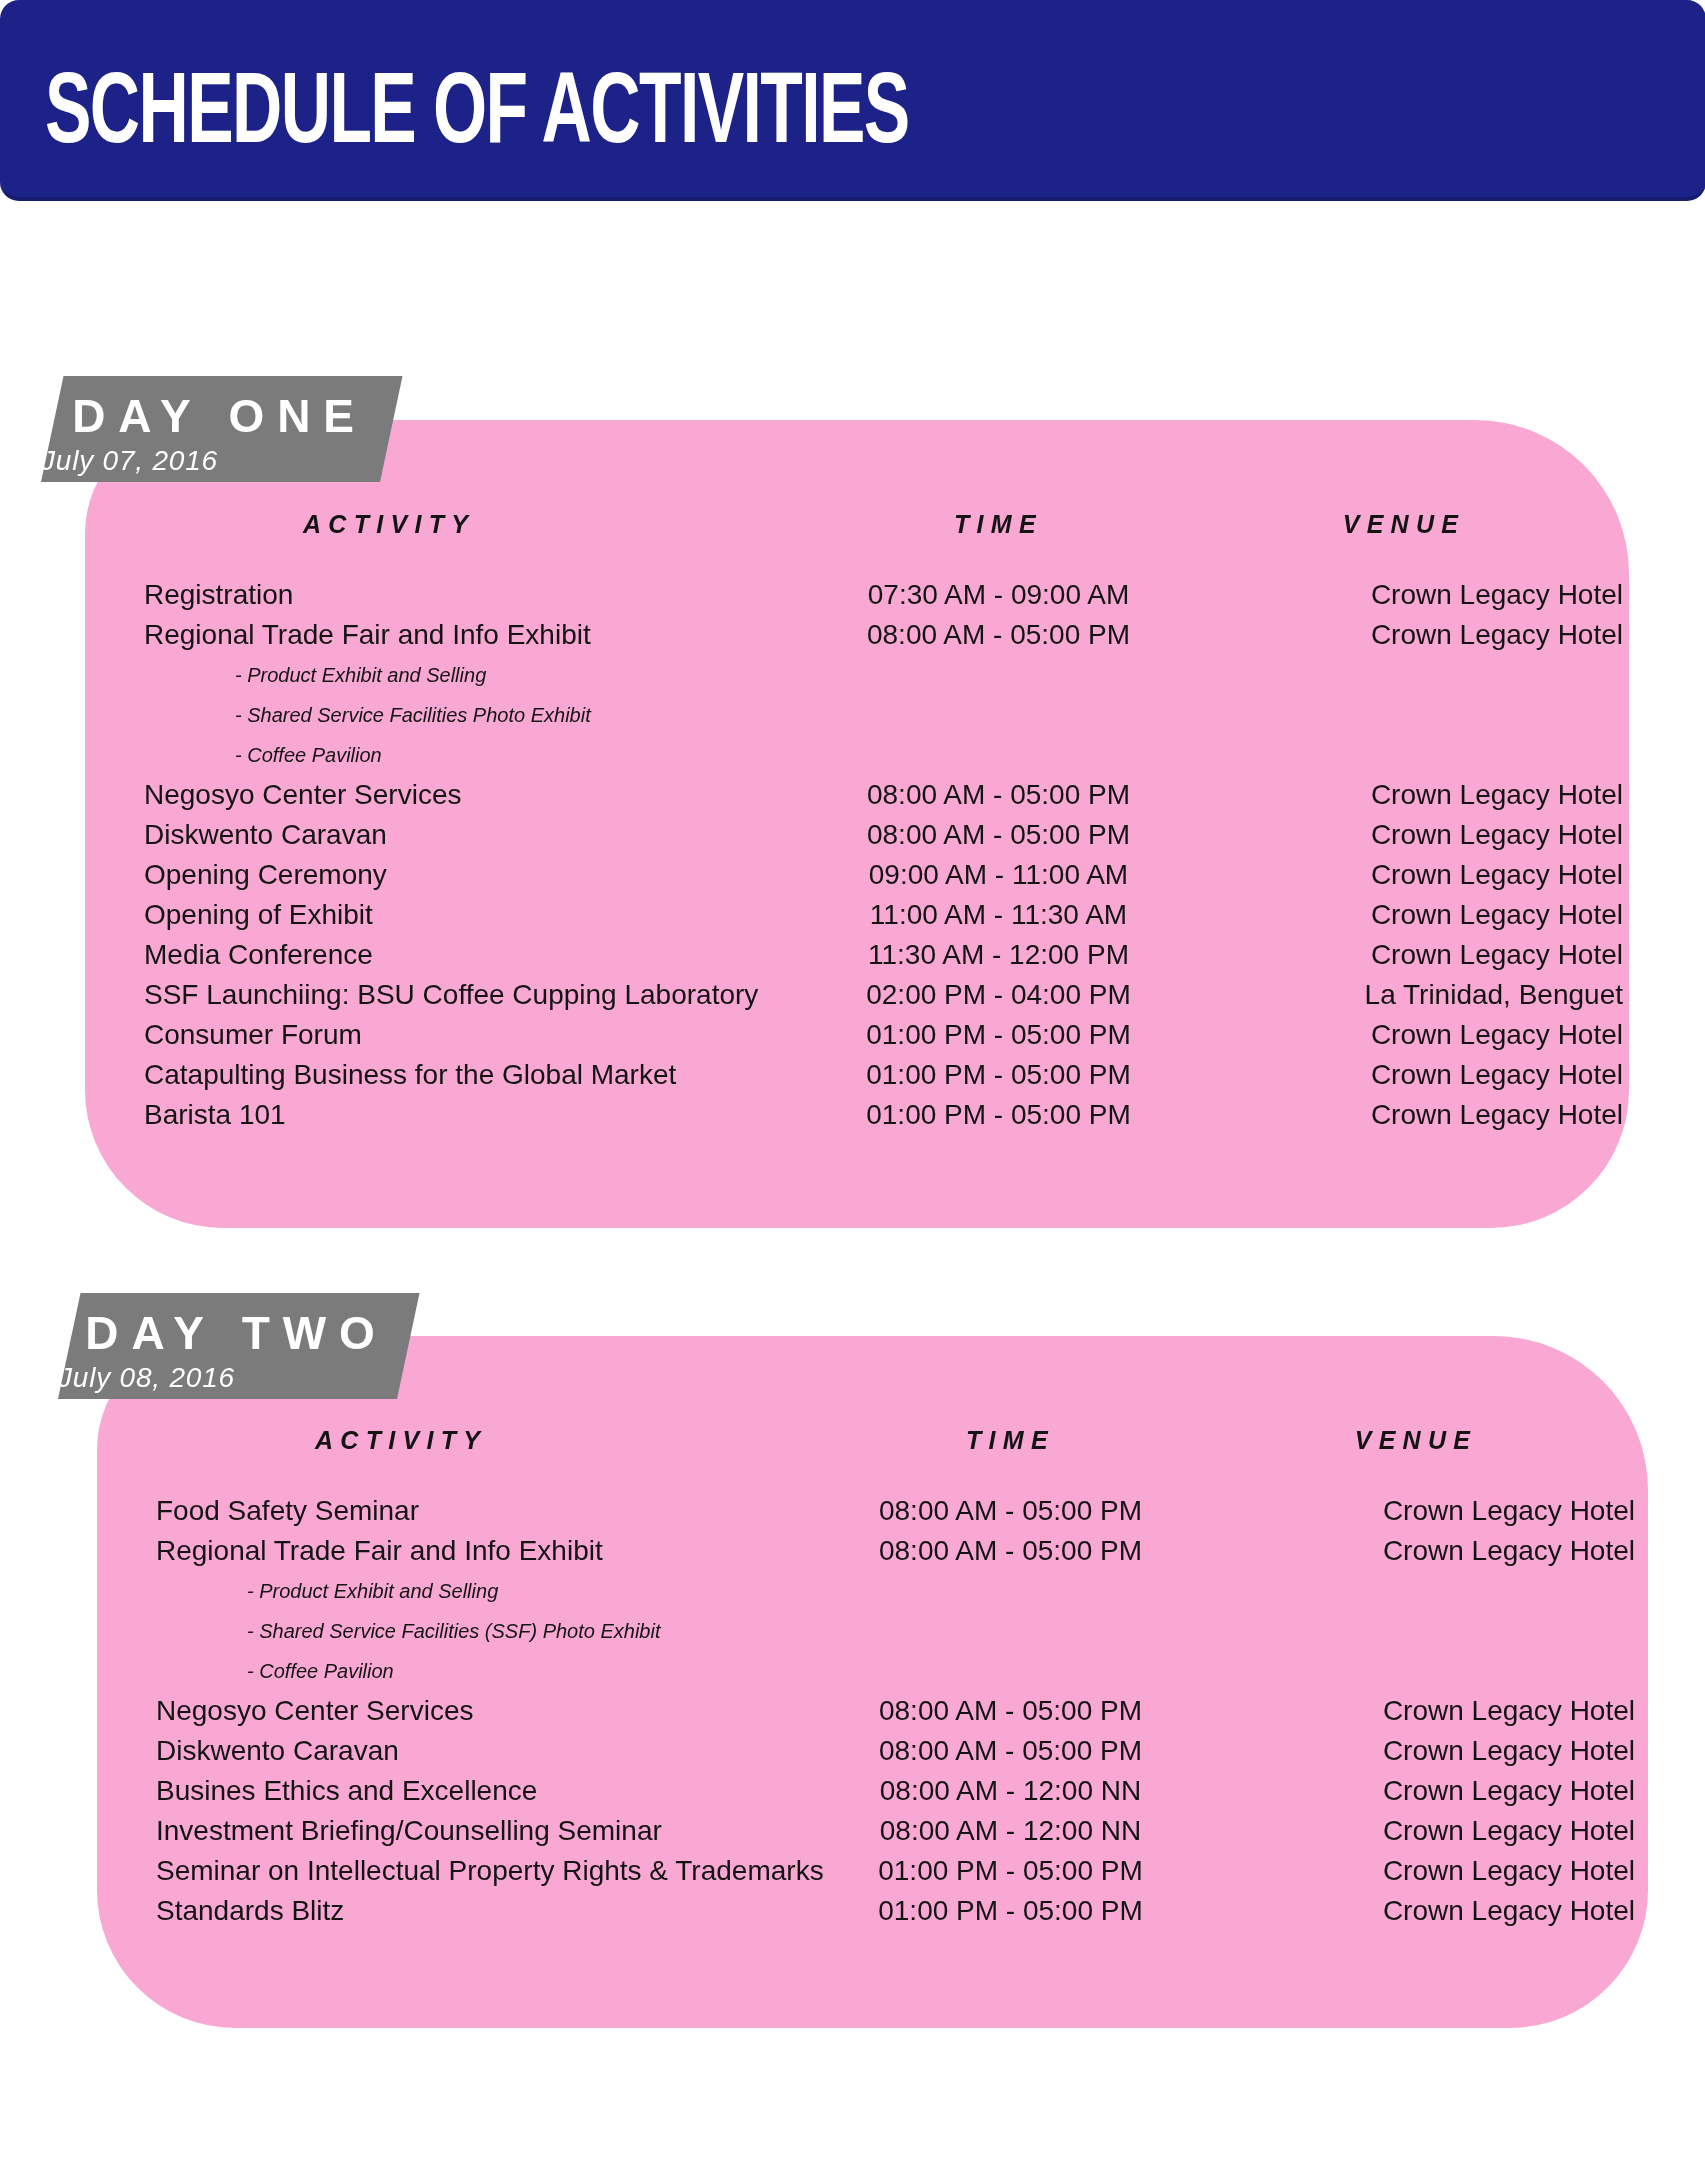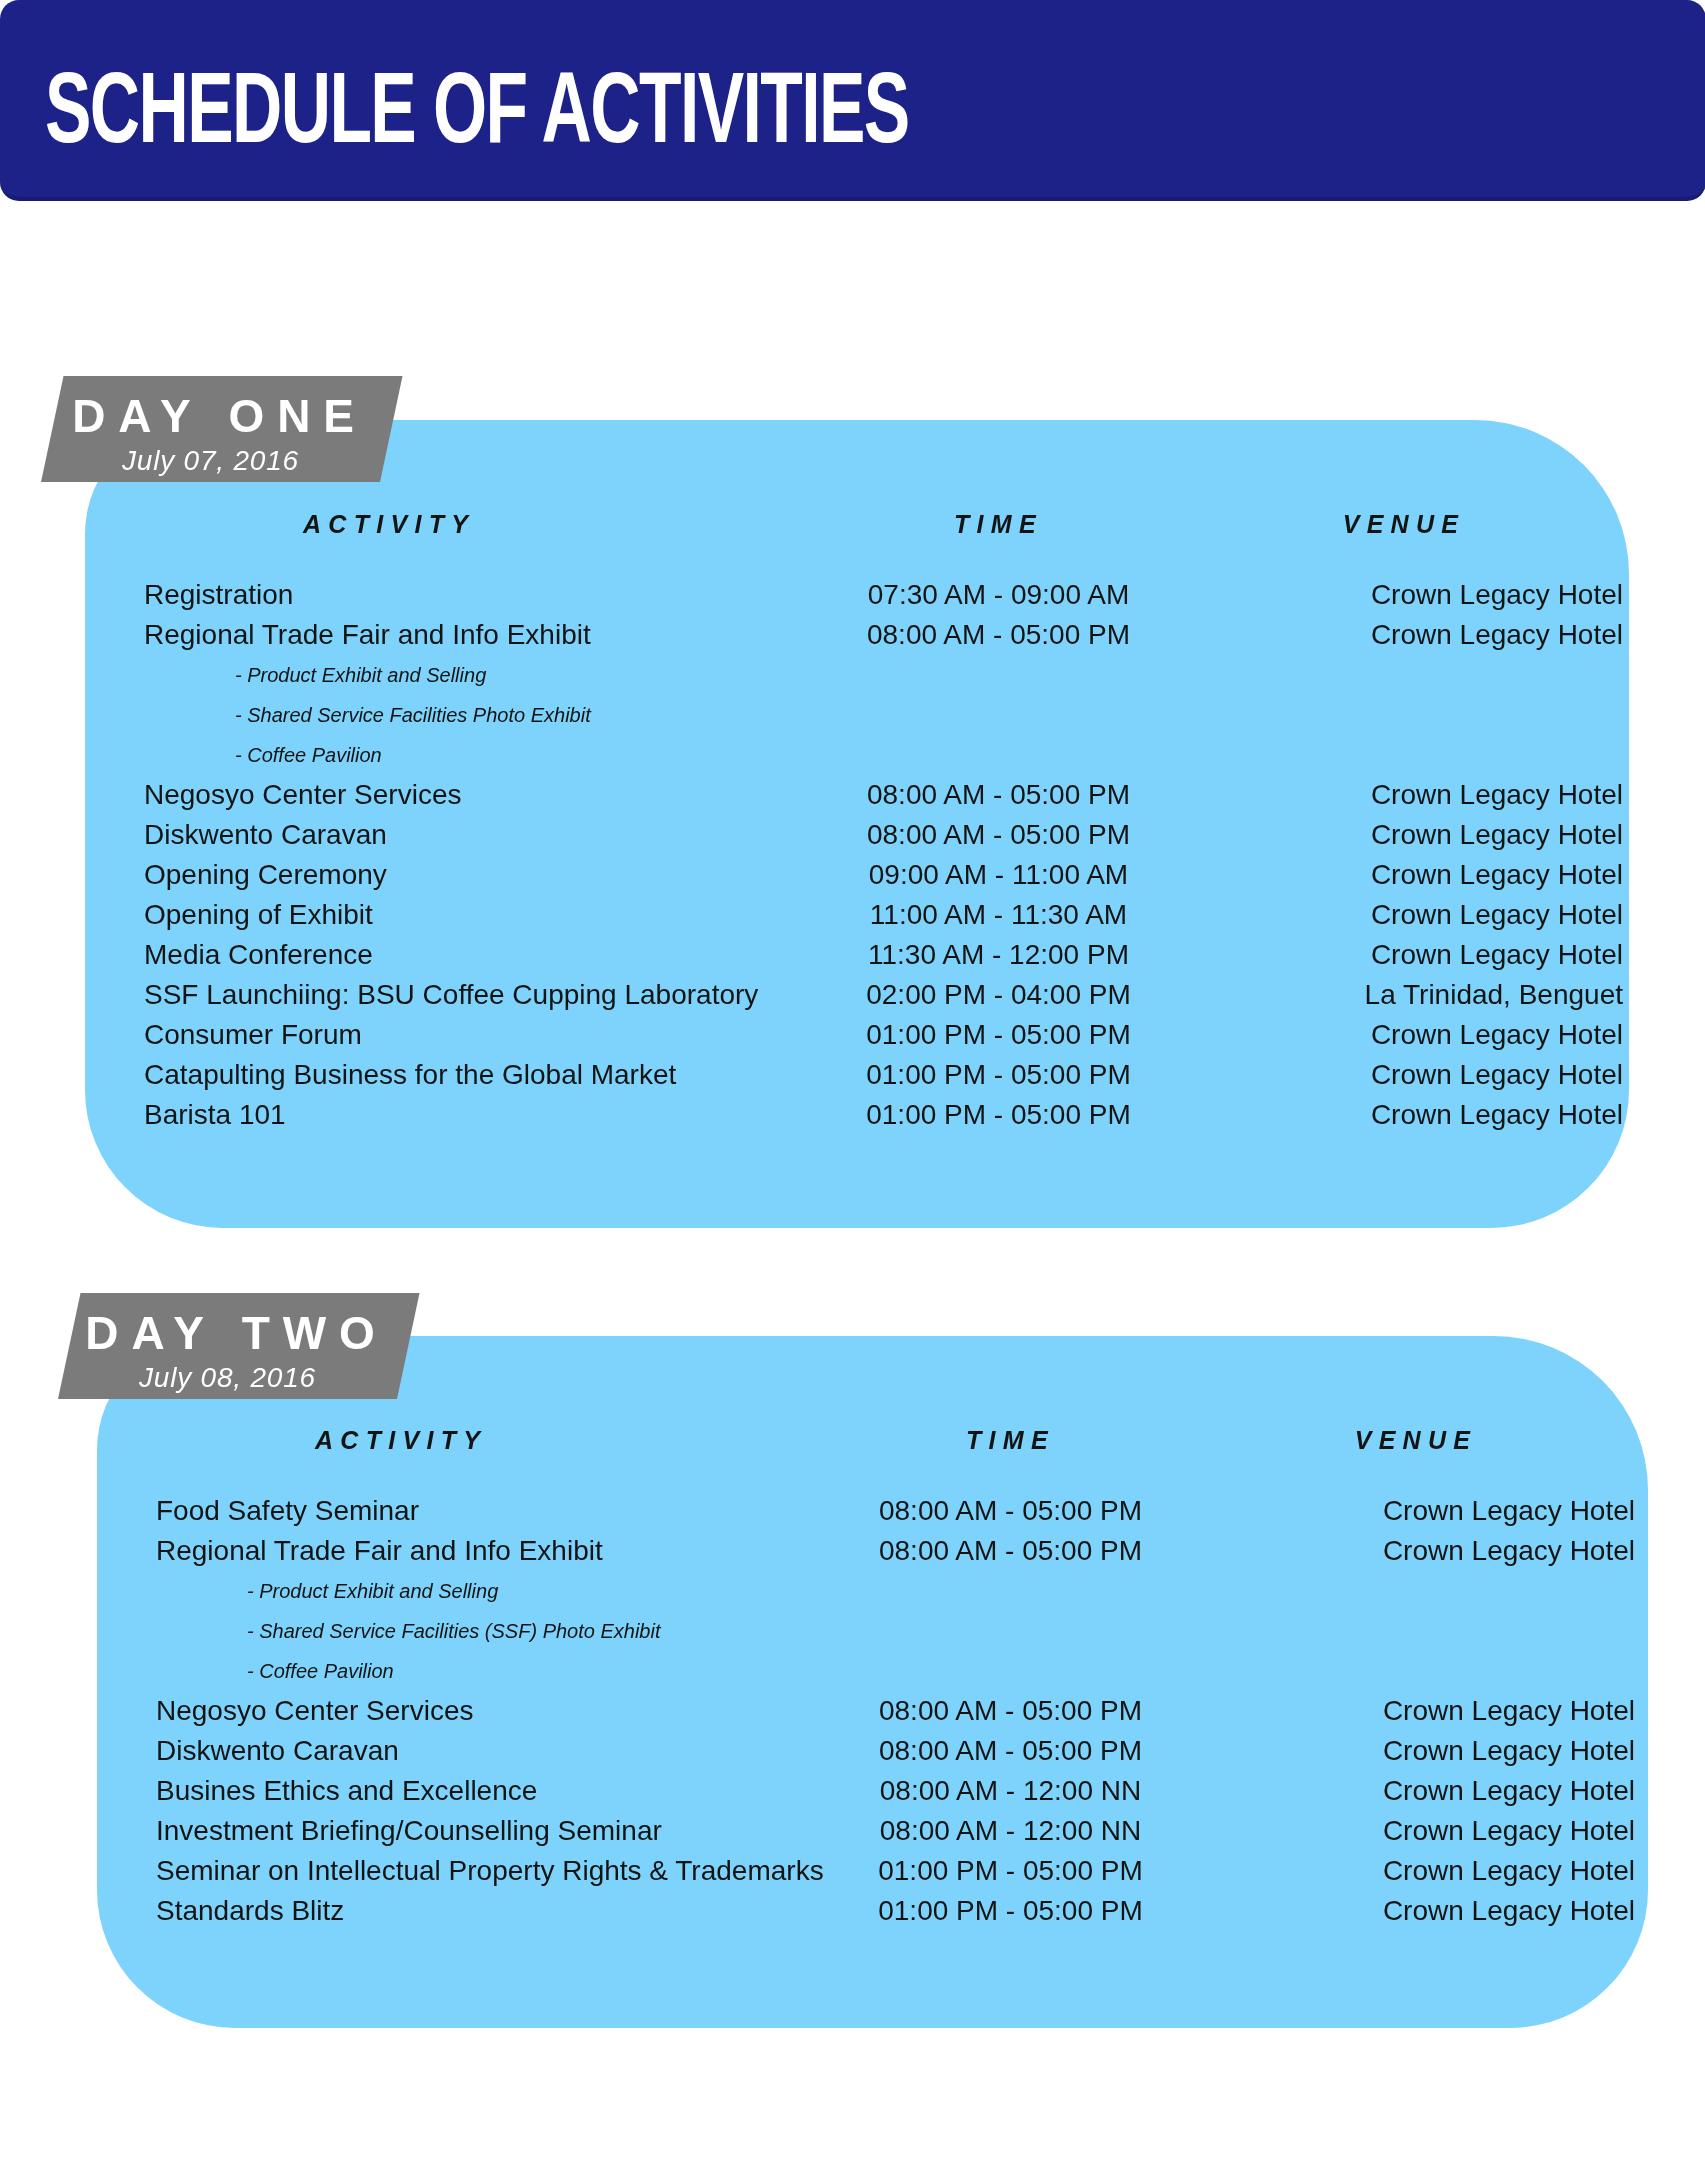--- a/index.html
+++ b/index.html
@@ -29,21 +29,21 @@
     font-weight: bold;
     letter-spacing: -1.6px;
     white-space: nowrap;
     transform: scaleY(1.42) scaleX(0.98);
     transform-origin: left top;
   }
 
   
   .panel {
     position: absolute;
-    background: #7dd3fc;
+    background: #f9a8d4;
     border-radius: 114px 154px 138px 138px;
   }
   #panel1 { left: 85px; top: 420px;  width: 1544px; height: 808px; }
   #panel2 { left: 97px; top: 1336px; width: 1551px; height: 692px; }
 
   
   .badge {
     position: absolute;
     width: 339px; height: 106px;
     z-index: 3;
@@ -64,21 +64,20 @@
     text-align: center;
     color: #ffffff;
     font-size: 46px;
     font-weight: bold;
     letter-spacing: 0.28em;
     white-space: nowrap;
   }
   .badge-date {
     position: relative;
     margin-top: 2.4px;
-    text-align: center;
     color: #ffffff;
     font-size: 28px;
     font-style: italic;
     letter-spacing: 0.8px;
   }
 
   
   .sched-table {
     position: relative;
     box-sizing: border-box;

